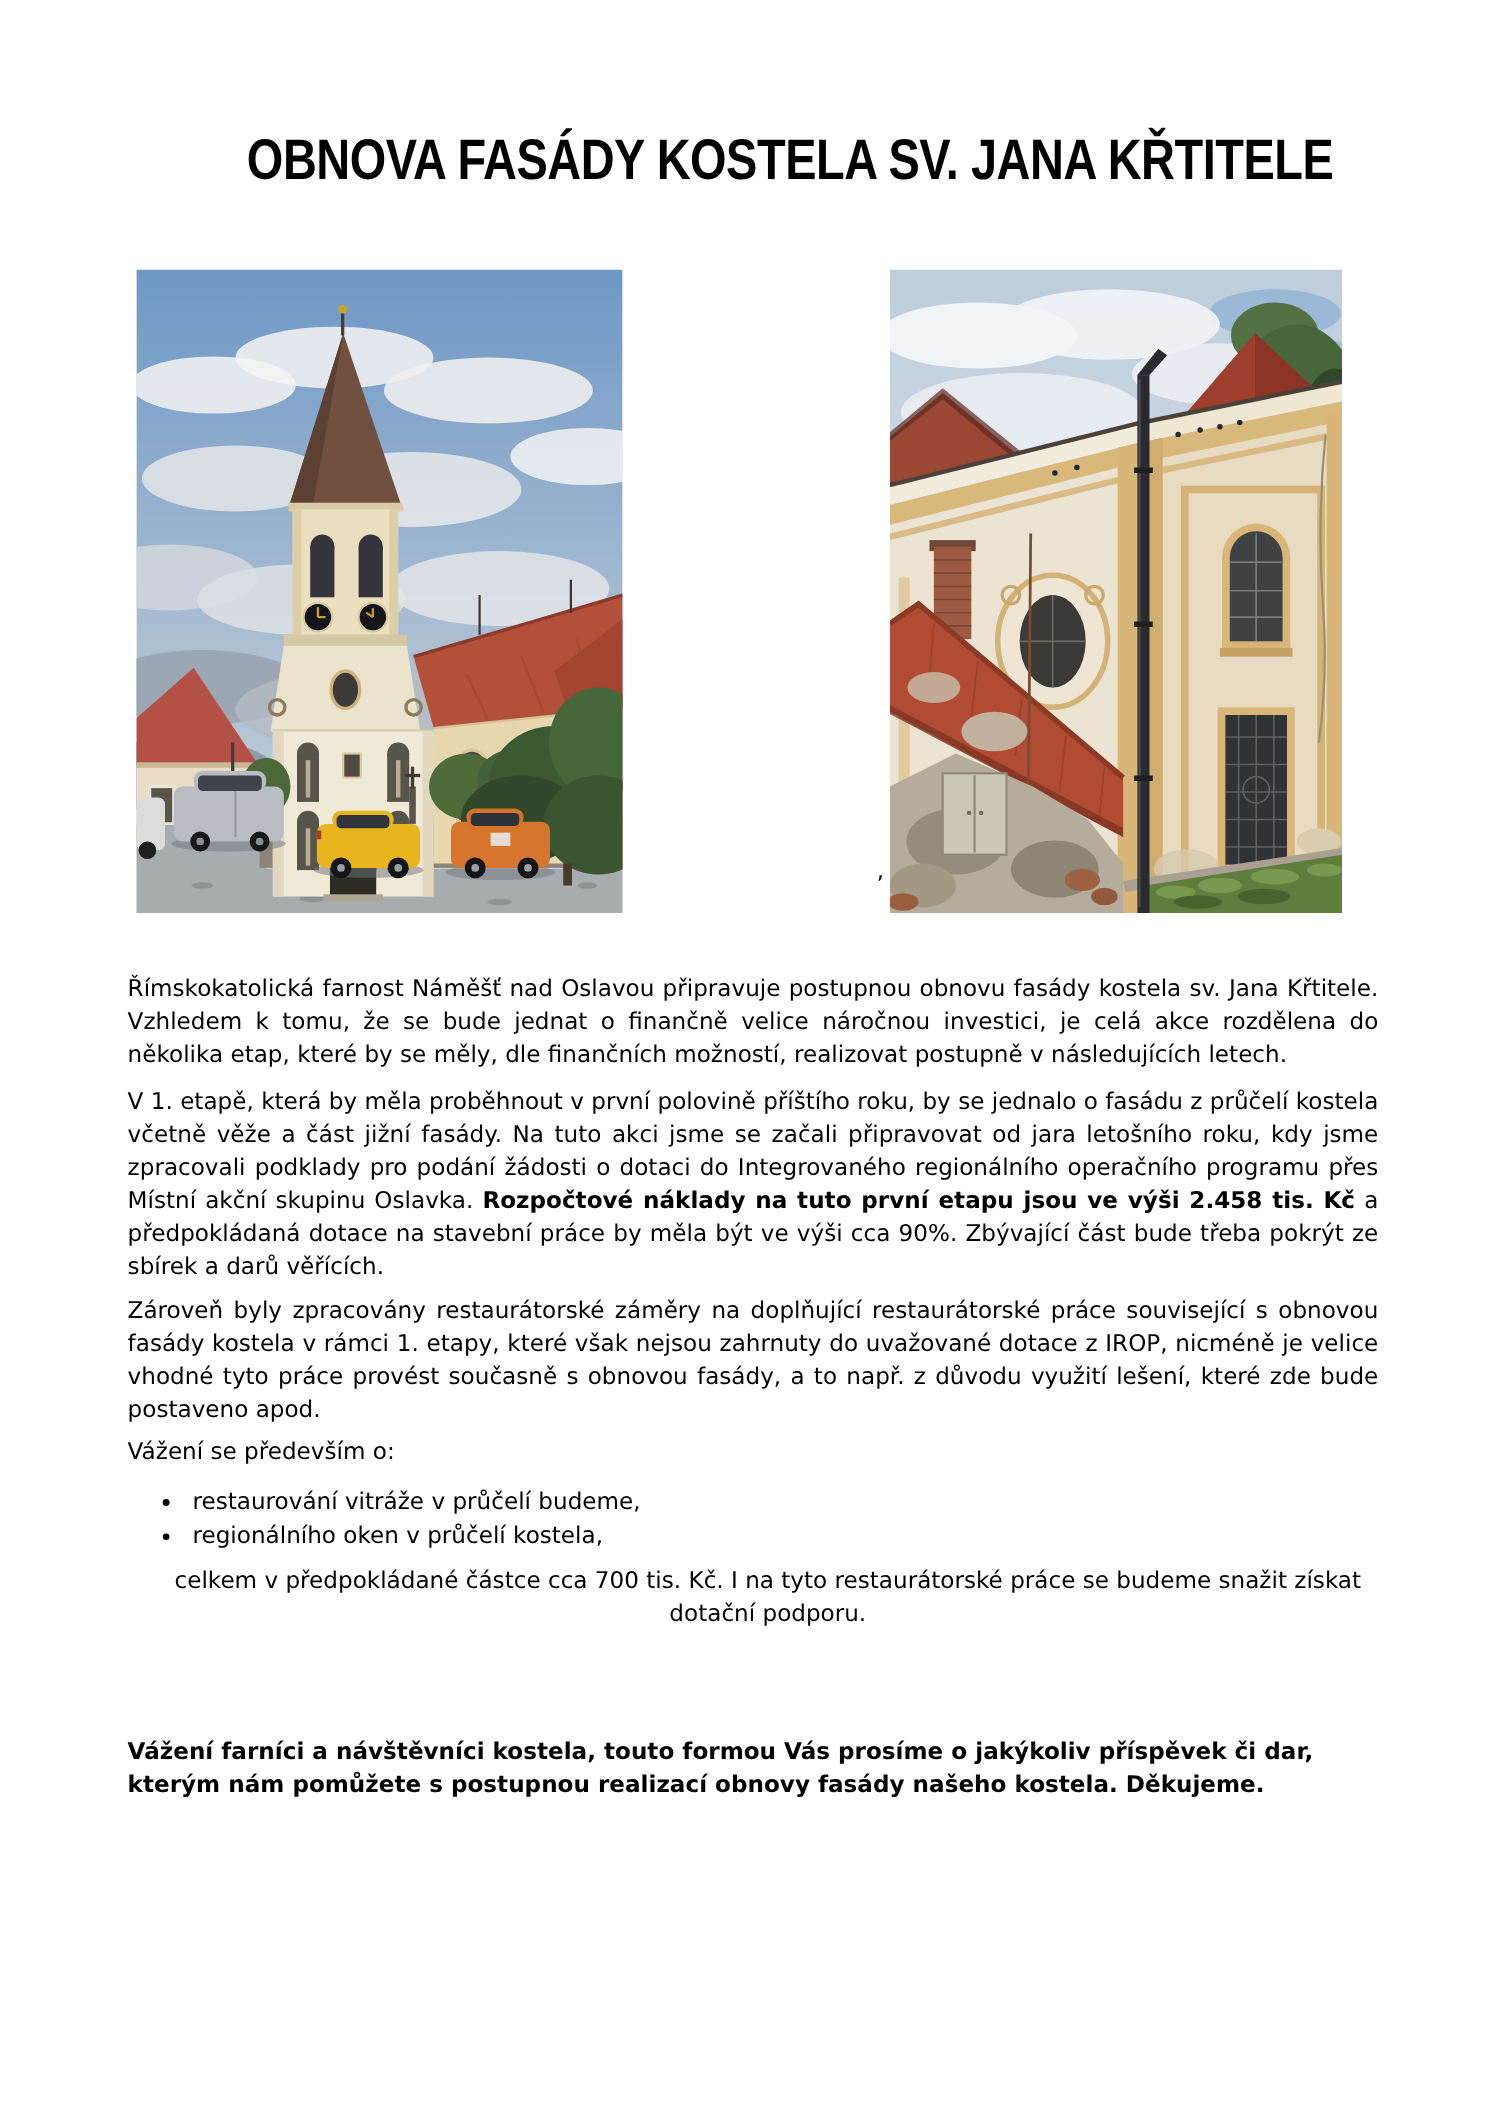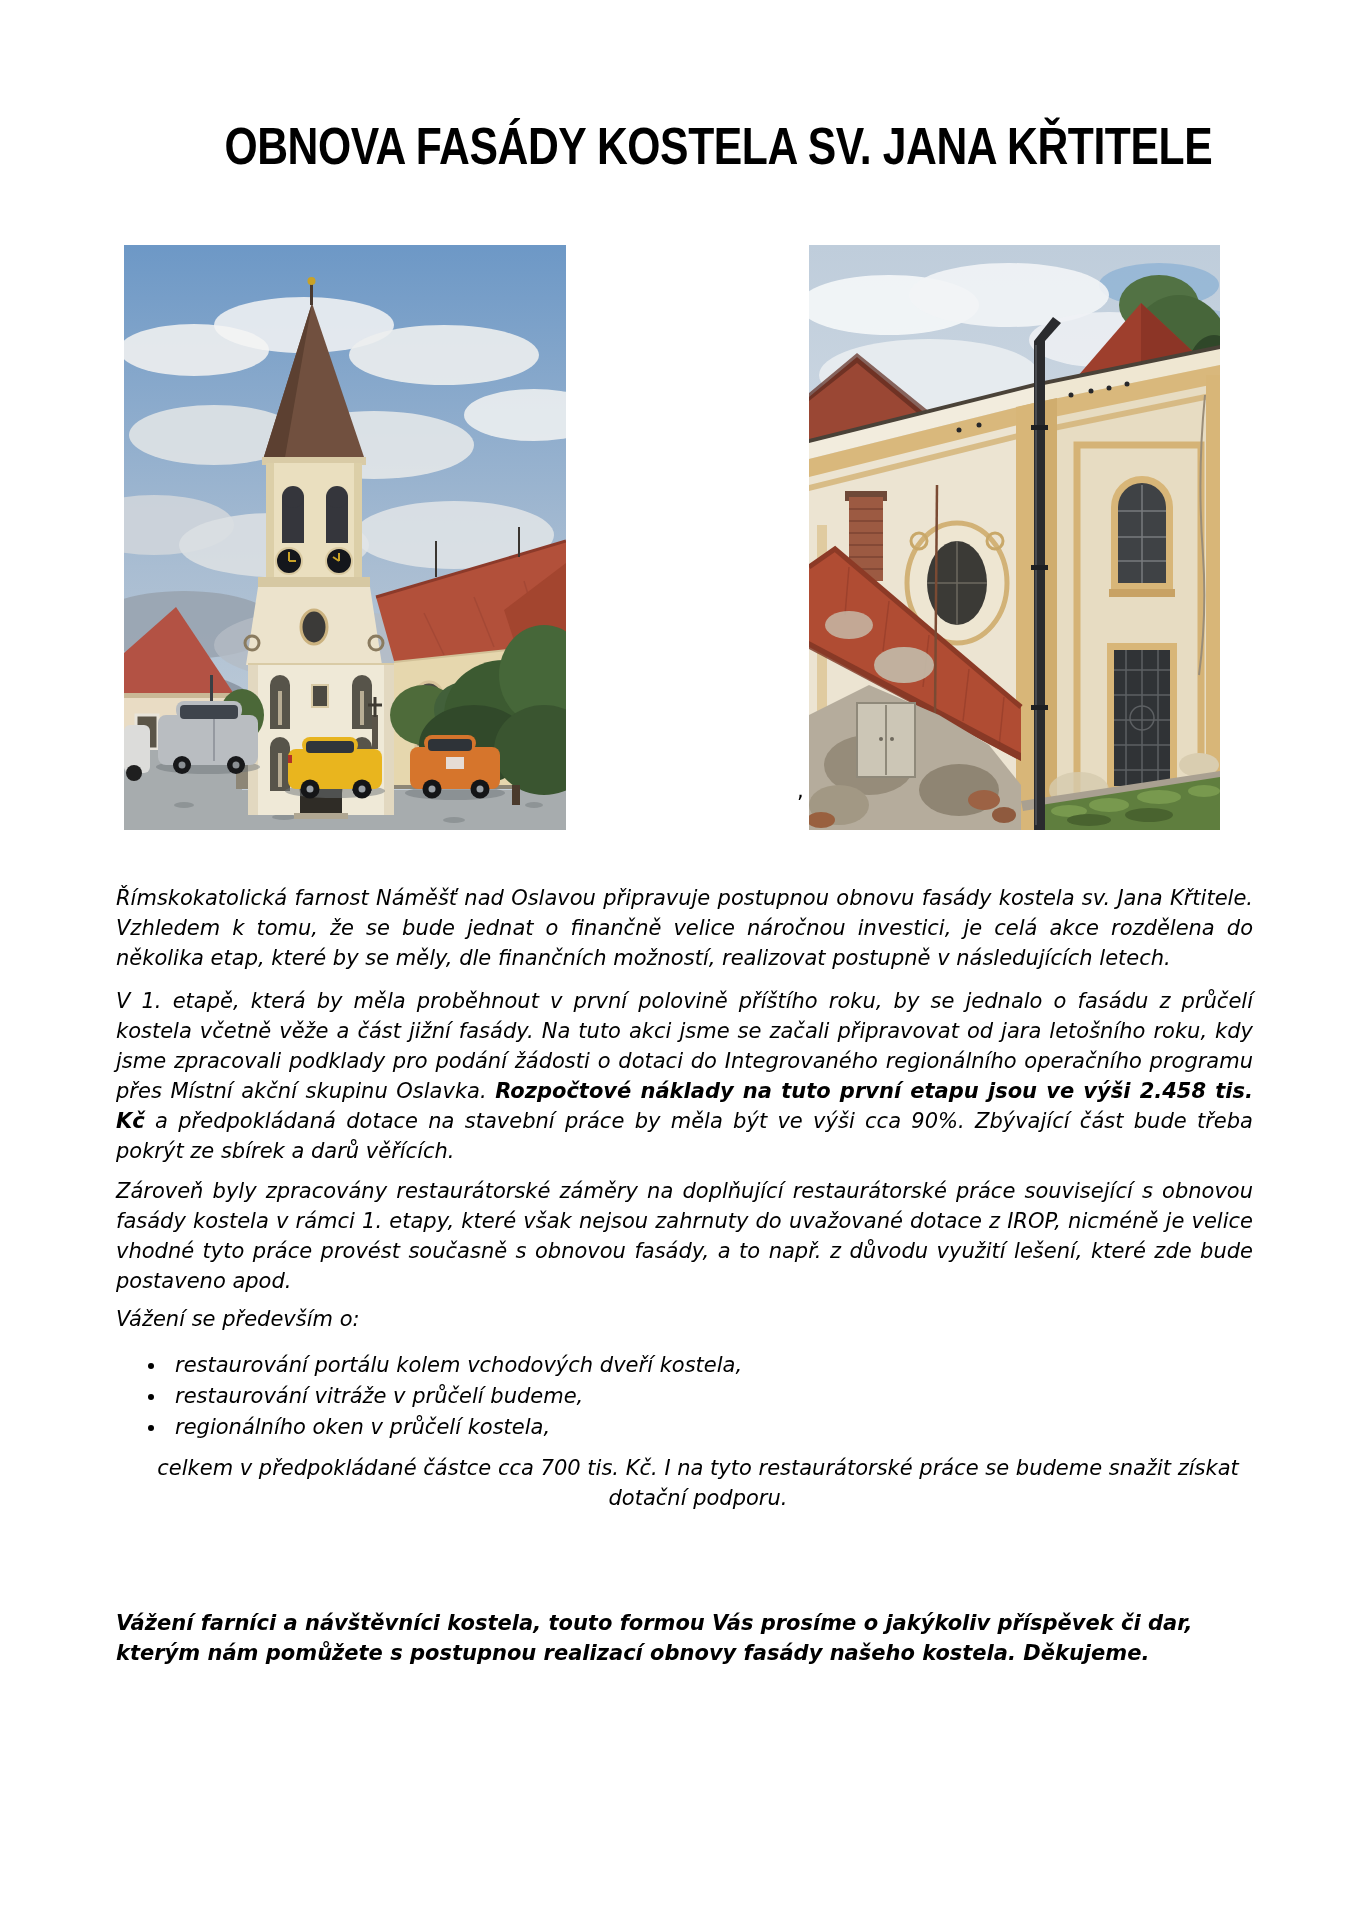--- a/index.html
+++ b/index.html
@@ -14,21 +14,21 @@
     white-space:nowrap;font-family:"Liberation Sans","DejaVu Sans",sans-serif;
   }
   .doc-title .squeeze{display:inline-block;transform:scaleX(0.82);transform-origin:center;letter-spacing:-0.5px;}
   .photo{position:absolute;top:245px;margin:0;padding:0;}
   .photo svg{display:block;}
   .photo-left{left:124px;width:442px;height:585px;}
   .photo-right{left:809px;width:411px;height:585px;}
   .stray-comma{position:absolute;left:797px;top:776px;font-size:21px;line-height:30px;}
   .body-text{
     position:absolute;top:883px;left:116px;width:1137px;
-    font-size:21px;line-height:30px;font-style:italic;
+    font-size:21px;line-height:30px;
   }
   .body-text p{margin:0;}
   p.justified{text-align:justify;}
   .p1{margin-bottom:13px !important;}
   .p2{margin-bottom:10px !important;}
   .p3{margin-bottom:8px !important;}
   .list-intro{margin-bottom:16px !important;}
   ul.restoration-list{list-style:none;margin:0 0 10px 0;padding:0;}
   ul.restoration-list li{position:relative;padding-left:59px;line-height:31px;}
   ul.restoration-list .bullet{
@@ -401,21 +401,21 @@
   </figure>
 
   <span class="stray-comma">,</span>
 
   <div class="body-text">
     <p class="justified p1">Římskokatolická farnost Náměšť nad Oslavou připravuje postupnou obnovu fasády kostela sv. Jana Křtitele. Vzhledem k tomu, že se bude jednat o finančně velice náročnou investici, je celá akce rozdělena do několika etap, které by se měly, dle finančních možností, realizovat postupně v následujících letech.</p>
     <p class="justified p2"><span>V 1. etapě, která by měla proběhnout v první polovině příštího roku, by se jednalo o fasádu z průčelí kostela včetně věže a část jižní fasády. Na tuto akci jsme se začali připravovat od jara letošního roku, kdy jsme zpracovali podklady pro podání žádosti o dotaci do Integrovaného regionálního operačního programu přes Místní akční skupinu Oslavka. </span><strong>Rozpočtové náklady na tuto první etapu jsou ve výši 2.458 tis. Kč</strong><span> a předpokládaná dotace na stavební práce by měla být ve výši cca 90%. Zbývající část bude třeba pokrýt ze sbírek a darů věřících.</span></p>
     <p class="justified p3">Zároveň byly zpracovány restaurátorské záměry na doplňující restaurátorské práce související s obnovou fasády kostela v rámci 1. etapy, které však nejsou zahrnuty do uvažované dotace z IROP, nicméně je velice vhodné tyto práce provést současně s obnovou fasády, a to např. z důvodu využití lešení, které zde bude postaveno apod.</p>
     <p class="list-intro">Vážení se především o:</p>
     <ul class="restoration-list">
-      <li><span class="bullet"></span><span>restaurování portálu kolem vchodových dveří kostela,</span></li>
+      <li><span class="bullet"></span></li>
       <li><span class="bullet"></span><span>restaurování vitráže v průčelí budeme,</span></li>
       <li><span class="bullet"></span><span>regionálního oken v průčelí kostela,</span></li>
     </ul>
     <p class="total-par">celkem v předpokládané částce cca 700 tis. Kč. I na tyto restaurátorské práce se budeme snažit získat dotační podporu.</p>
     <p class="closing">Vážení farníci a návštěvníci kostela, touto formou Vás prosíme o jakýkoliv příspěvek či dar, kterým nám pomůžete s postupnou realizací obnovy fasády našeho kostela. Děkujeme.</p>
   </div>
 
 </div>
 
 </body></html>

